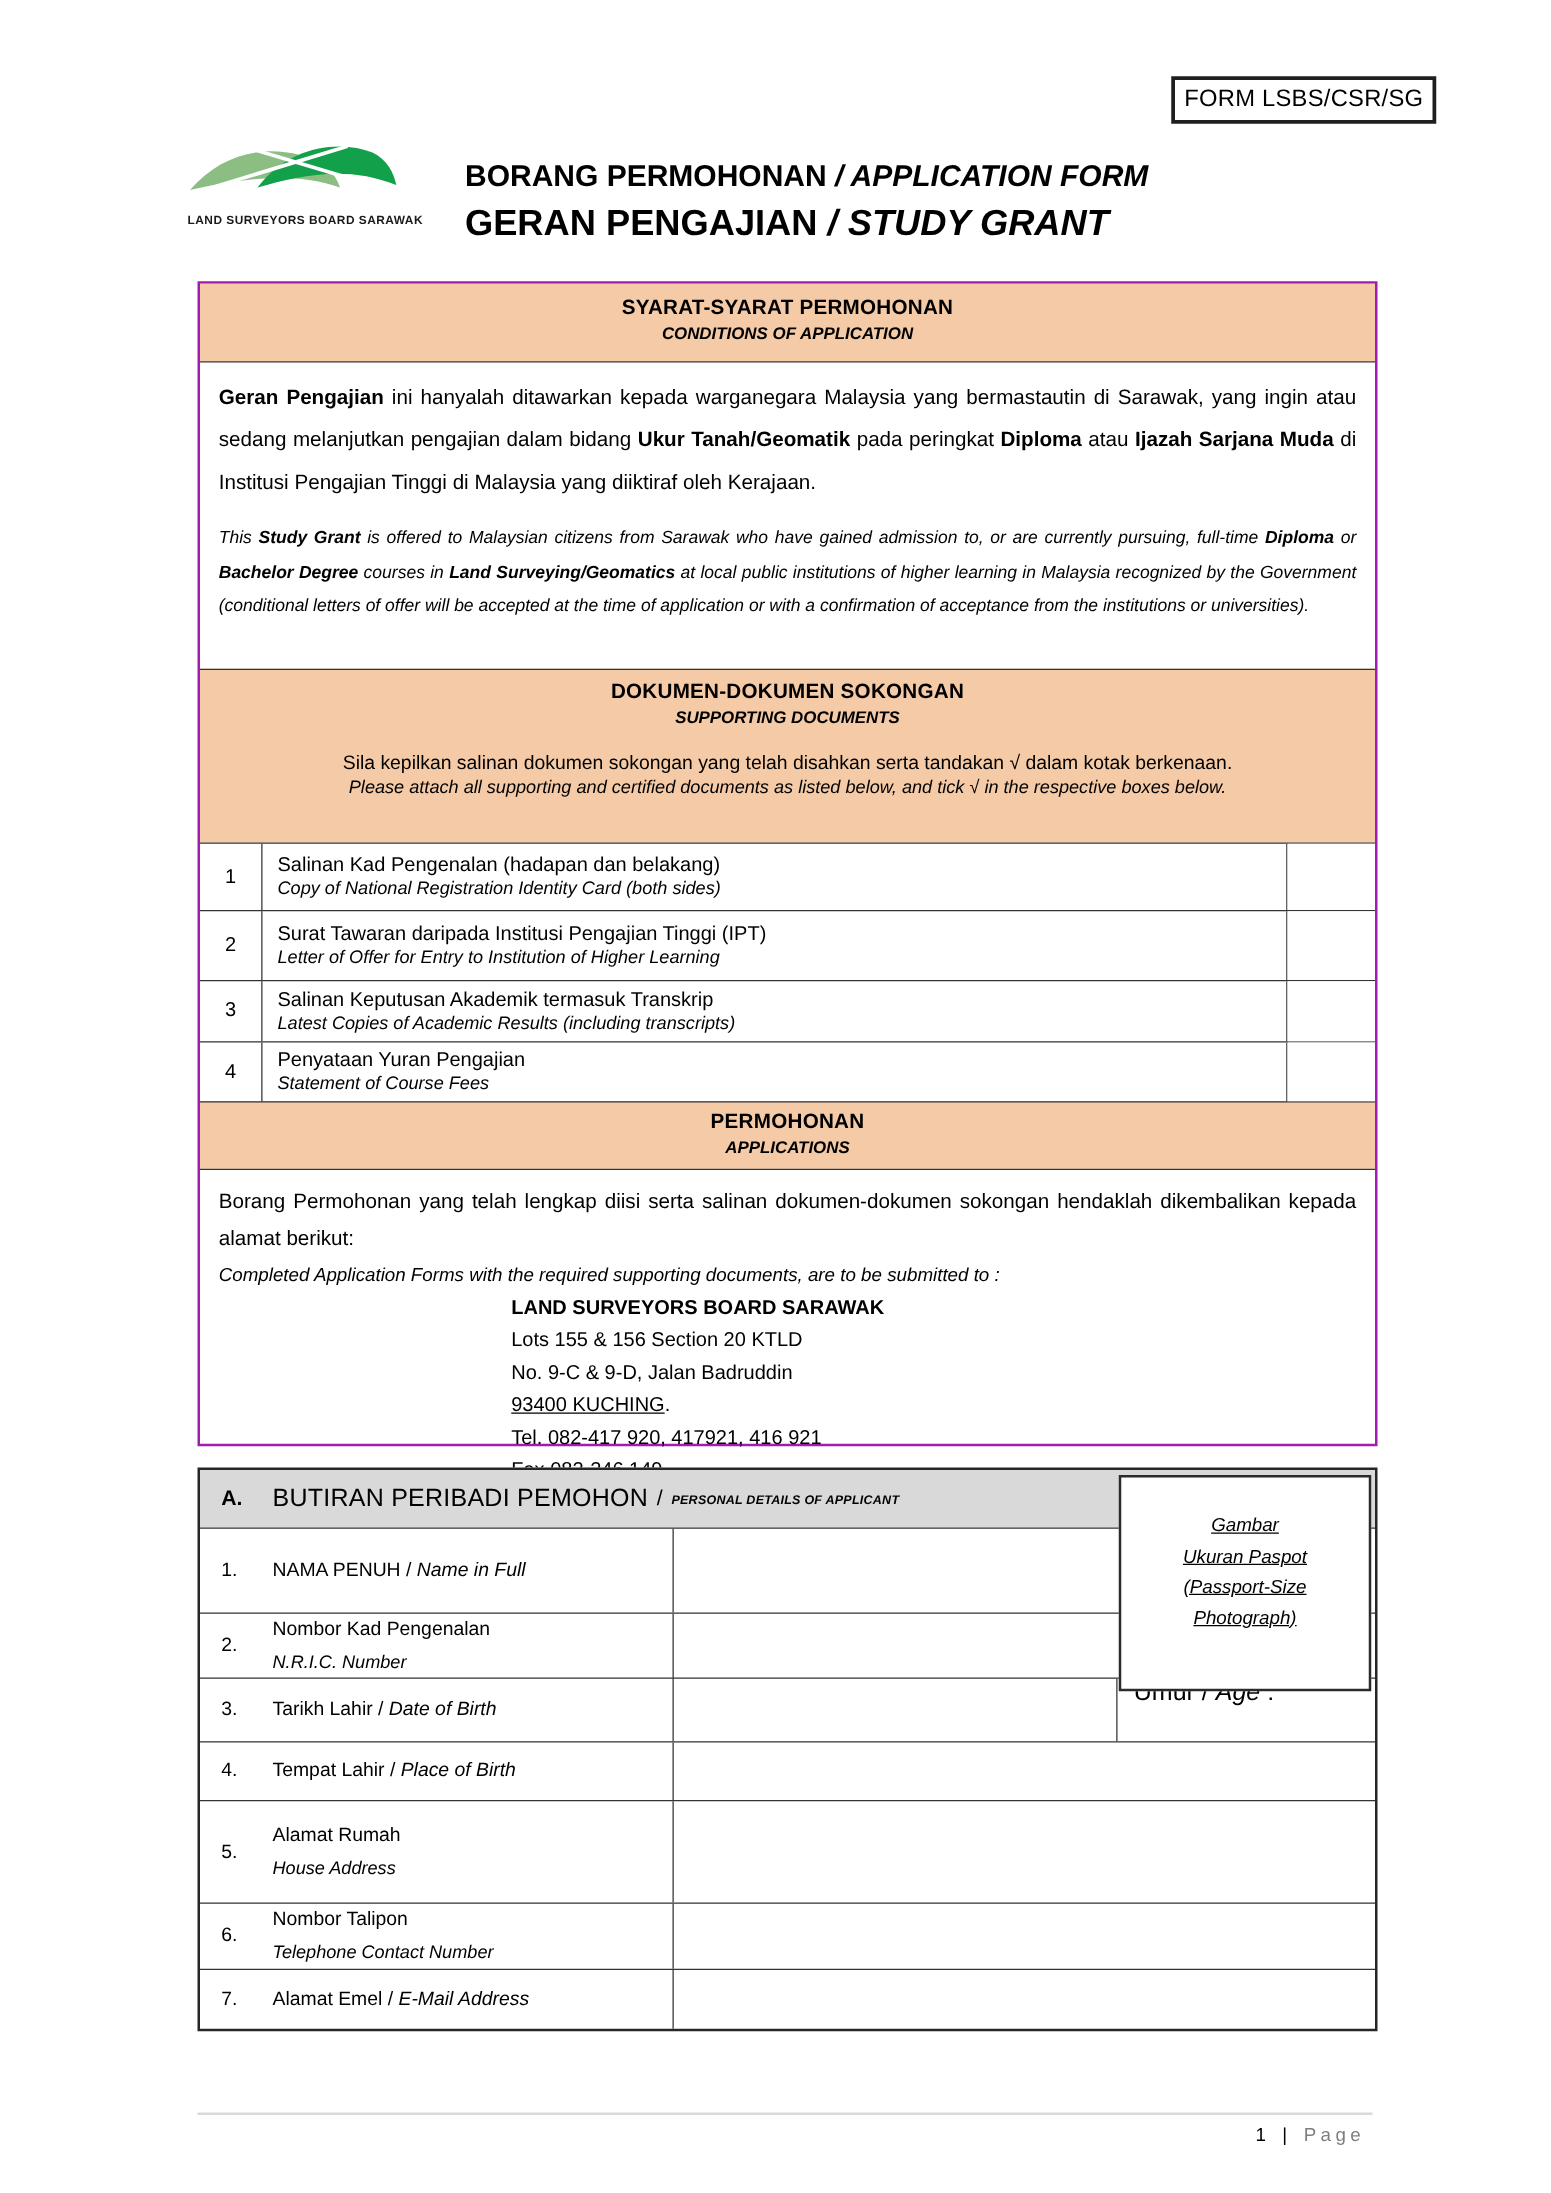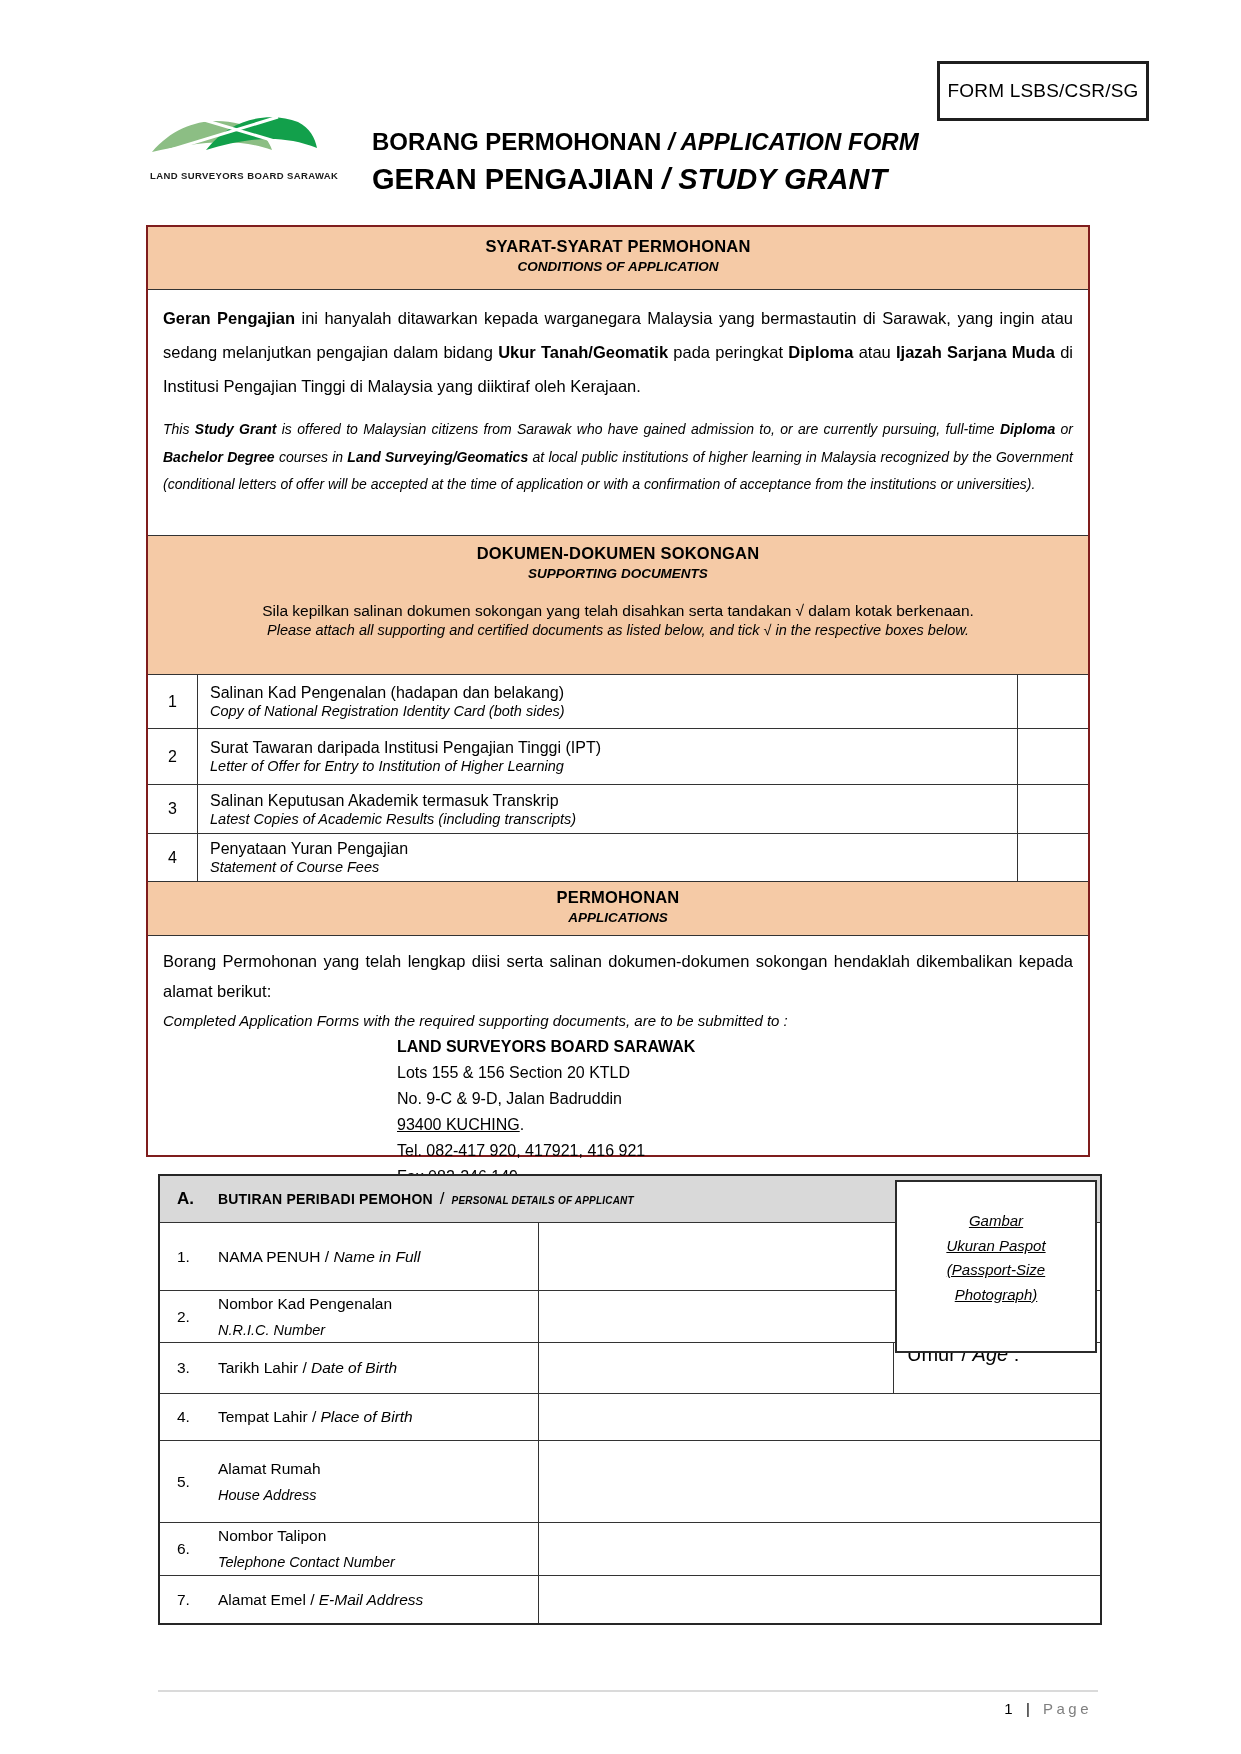--- a/index.html
+++ b/index.html
@@ -1,38 +1,38 @@
 <!DOCTYPE html>
 <html><head>
 <meta charset="utf-8">
 <style>
   html,body{margin:0;padding:0;background:#fff;}
   .page{position:relative;width:1241px;height:1754px;background:#fff;overflow:hidden;
         font-family:"Liberation Sans", sans-serif;color:#000;}
 
   
-  .form-code-box{position:absolute;left:937px;top:61px;width:212px;height:60px;
+  .form-code-box{position:absolute;left:937px;top:61px;width:212px;height:38px;
     border:3px solid #1f1f1f;box-sizing:border-box;display:flex;align-items:center;
     justify-content:center;font-size:19px;letter-spacing:0.2px;}
 
   
   .logo{position:absolute;left:150px;top:110px;width:178px;}
   .logo-caption{font-size:9.5px;font-weight:bold;letter-spacing:0.4px;margin-top:2px;
     white-space:nowrap;color:#1a1a1a;}
 
   
   .titles{position:absolute;left:372px;top:128px;white-space:nowrap;}
   .title-line1{font-size:24px;}
   .title-line2{font-size:29px;margin-top:7px;}
   .t-bold{font-weight:bold;}
   .t-ital{font-weight:bold;font-style:italic;}
 
   
-  .main-box{position:absolute;left:146px;top:225px;width:944px;
-    border:2px solid #7f1d1d;box-sizing:border-box;background:#fff;}
+  .main-box{position:absolute;left:158px;top:225px;width:944px;
+    border:2px solid #a21caf;box-sizing:border-box;background:#fff;}
   .sec{box-sizing:border-box;}
   .bordered-top{border-top:1.5px solid #333;}
   .band{background:#F5CAA6;text-align:center;}
   .band-title{font-size:16.5px;font-weight:bold;letter-spacing:0.2px;}
   .band-sub{font-size:13.5px;font-weight:bold;font-style:italic;margin-top:3px;}
   .band1{height:62px;padding-top:10px;}
   .cond-body{height:246px;padding:8px 15px 0 15px;}
   .cond-my{font-size:16.5px;line-height:34px;text-align:justify;margin:3px 0 0 0;}
   .cond-en{font-size:14px;line-height:27.5px;font-style:italic;text-align:justify;margin:13px 0 0 0;}
   .band2{height:139px;padding-top:8px;}
@@ -54,21 +54,21 @@
   .apps-en{font-size:15px;font-style:italic;margin:6px 0 0 0;}
   .address{margin:5px 0 0 234px;font-size:16px;line-height:26px;}
   .addr-name{font-weight:bold;}
 
   
   .section-a{position:absolute;left:158px;top:1174px;width:944px;
     border:2px solid #262626;box-sizing:border-box;background:#fff;}
   .a-header{height:46px;background:#D9D9D9;display:flex;align-items:center;
     padding-left:17px;box-sizing:border-box;}
   .a-h-num{font-size:17px;font-weight:bold;width:41px;flex:0 0 41px;}
-  .a-h-my{font-size:14px;font-weight:bold;letter-spacing:0.2px;}
+  .a-h-my{font-size:20px;font-weight:normal;letter-spacing:0.2px;}
   .a-h-sep{font-size:17px;margin:0 7px;}
   .a-h-en{font-size:10px;font-weight:bold;font-style:italic;padding-top:2px;letter-spacing:0.2px;}
   .a-row{display:grid;border-top:1.5px solid #333;box-sizing:border-box;}
   .cols3{grid-template-columns:378px 355px auto;}
   .cols2{grid-template-columns:378px auto;}
   .a-label{padding:0 8px 0 17px;display:flex;align-items:center;}
   .a-num{width:41px;flex:0 0 41px;font-size:15.5px;}
   .a-lines{flex:1;}
   .a-line1{font-size:15.5px;line-height:26px;}
   .a-line2{font-size:14.5px;font-style:italic;line-height:26px;}

